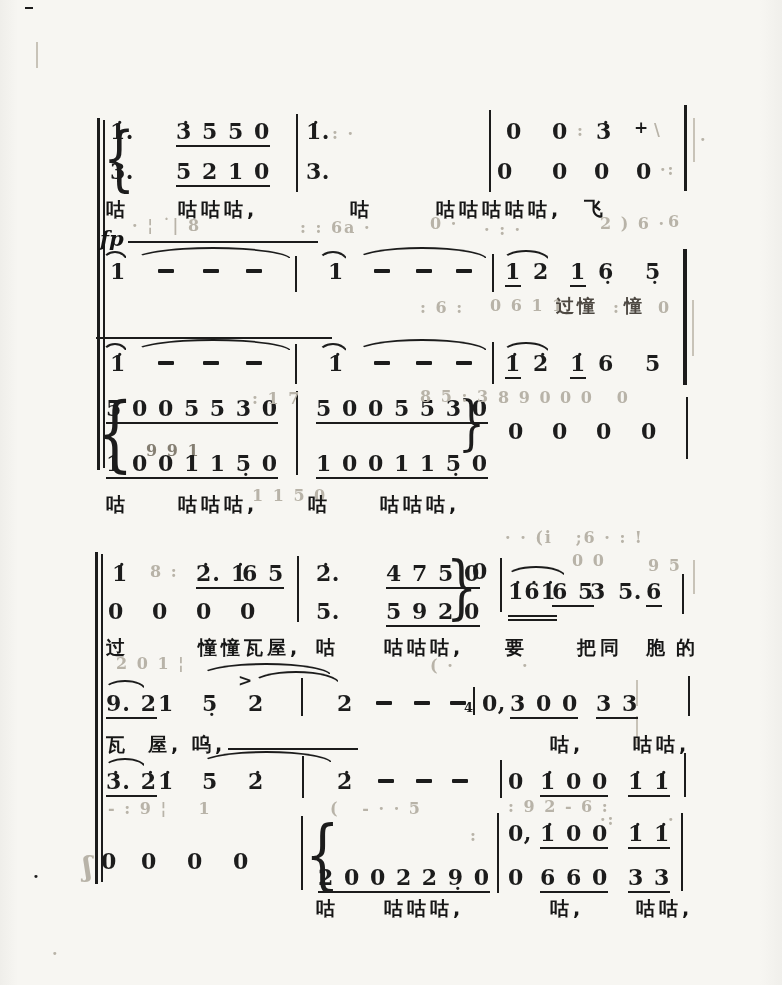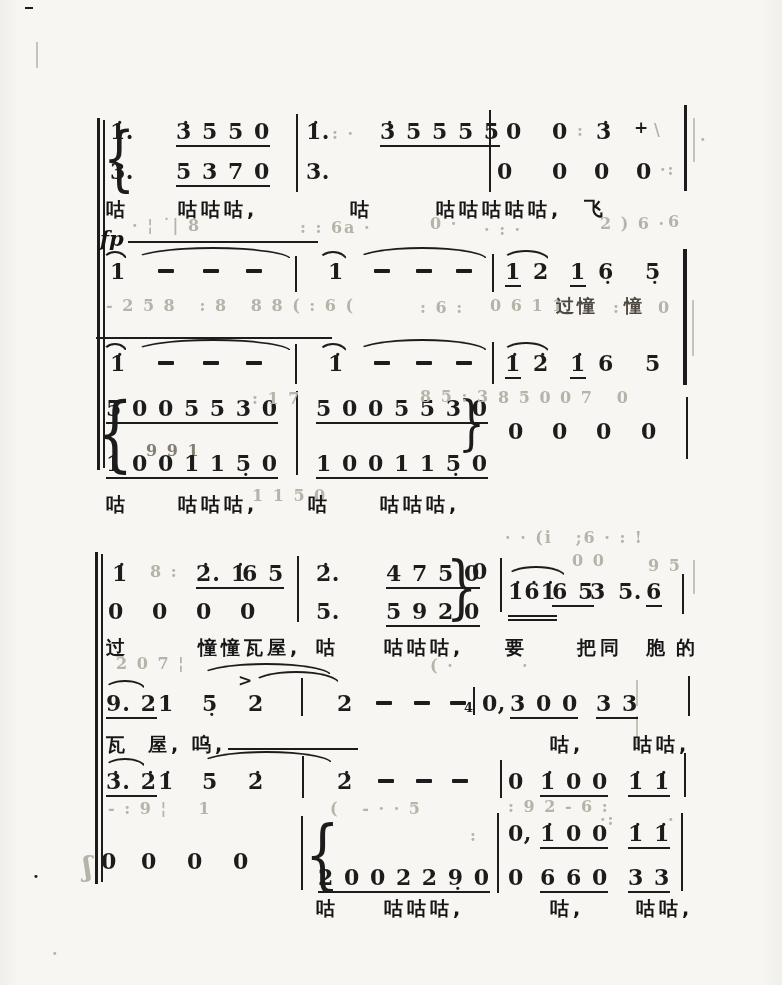--- a/index.html
+++ b/index.html
@@ -45,30 +45,29 @@
       <div class="it vl" style="left: 492px; top: 254px; width: 2px; height: 38px;"></div>
       <div class="it vl" style="left: 295px; top: 344px; width: 2px; height: 40px;"></div>
       <div class="it vl" style="left: 492px; top: 342px; width: 2px; height: 42px;"></div>
       <div class="it vl" style="left: 683px; top: 249px; width: 4px; height: 136px;"></div>
       <div class="it vl" style="left: 296px; top: 391px; width: 2px; height: 84px;"></div>
       <div class="it brace" style="left: 458px; top: 392px; font-size: 58.9px; line-height: 62px;">}</div>
       <div class="it vl" style="left: 686px; top: 397px; width: 2px; height: 62px;"></div>
       <div class="it note" style="left: 110px; top: 118px;">1̇.</div>
       <div class="it grp u1" style="left: 176px; top: 118px;">3̇ 5 5 0</div>
       <div class="it note" style="left: 306px; top: 118px;">1̇.</div>
-      <div class="it grp u1" style="left: 380px; top: 118px;">3̇ 5 5 5 5</div>
       <div class="it note" style="left: 506px; top: 118px;">0</div>
       <div class="it note" style="left: 552px; top: 118px;">0</div>
       <div class="it note" style="left: 596px; top: 118px;">3̇</div>
       <div class="it mark" style="left: 634px; top: 117px;">+</div>
       <div class="it ghost" style="left: 654px; top: 120px;">\</div>
       <div class="it ghost" style="left: 577px; top: 121px;">:</div>
       <div class="it ghost" style="left: 332px; top: 124px;">: ·</div>
       <div class="it note" style="left: 110px; top: 158px;">3.</div>
-      <div class="it grp u1" style="left: 176px; top: 158px;">5 3 7 0</div>
+      <div class="it grp u1" style="left: 176px; top: 158px;">5 2 1 0</div>
       <div class="it note" style="left: 306px; top: 158px;">3.</div>
       <div class="it note" style="left: 497px; top: 158px;">0</div>
       <div class="it note" style="left: 552px; top: 158px;">0</div>
       <div class="it note" style="left: 594px; top: 158px;">0</div>
       <div class="it note" style="left: 636px; top: 158px;">0</div>
       <div class="it ghost" style="left: 660px; top: 160px;">·:</div>
       <div class="it lyr" style="left: 106px; top: 197px;">咕</div>
       <div class="it lyr" style="left: 178px; top: 197px;">咕咕咕,</div>
       <div class="it lyr" style="left: 350px; top: 197px;">咕</div>
       <div class="it lyr" style="left: 424px; top: 197px; padding-left: 12px;">咕咕咕咕咕,</div>
@@ -92,21 +91,20 @@
       <div class="it note" style="left: 328px; top: 258px;">1</div>
       <div class="it dash" style="left: 374px; top: 269px;"></div>
       <div class="it dash" style="left: 416px; top: 269px;"></div>
       <div class="it dash" style="left: 456px; top: 269px;"></div>
       <div class="it arc" style="left: 502px; top: 250px; width: 48px; height: 11px;"></div>
       <div class="it note u1" style="left: 505px; top: 258px;">1</div>
       <div class="it note" style="left: 533px; top: 258px;">2</div>
       <div class="it note u1" style="left: 570px; top: 258px;">1</div>
       <div class="it note" style="left: 598px; top: 258px;">6̣</div>
       <div class="it note" style="left: 645px; top: 258px;">5̣</div>
-      <div class="it ghost" style="left: 106px; top: 296px;">- 2 5 8   : 8   8 8 ( : 6 (</div>
       <div class="it ghost" style="left: 420px; top: 298px;">: 6 :</div>
       <div class="it ghost" style="left: 490px; top: 296px;">0 6 1 1</div>
       <div class="it glyr" style="left: 556px; top: 294px;">过憧</div>
       <div class="it ghost" style="left: 613px; top: 298px;">:</div>
       <div class="it glyr" style="left: 624px; top: 294px;">憧</div>
       <div class="it ghost" style="left: 658px; top: 298px;">0</div>
       <div class="it hl" style="left: 96px; top: 337px; width: 236px;"></div>
       <div class="it arc" style="left: 102px; top: 343px; width: 26px; height: 11px;"></div>
       <div class="it arc" style="left: 134px; top: 339px; width: 158px; height: 13px;"></div>
       <div class="it arc" style="left: 318px; top: 343px; width: 30px; height: 11px;"></div>
@@ -122,21 +120,21 @@
       <div class="it arc" style="left: 502px; top: 342px; width: 48px; height: 11px;"></div>
       <div class="it note u1" style="left: 505px; top: 350px;">1̇</div>
       <div class="it note" style="left: 533px; top: 350px;">2̇</div>
       <div class="it note u1" style="left: 570px; top: 350px;">1̇</div>
       <div class="it note" style="left: 598px; top: 350px;">6</div>
       <div class="it note" style="left: 645px; top: 350px;">5</div>
       <div class="it grp u1" style="left: 106px; top: 395px;">5 0 0 5 5 3 0</div>
       <div class="it ghost" style="left: 252px; top: 389px;">: 1 7</div>
       <div class="it grp u1" style="left: 316px; top: 395px;">5 0 0 5 5 3 0</div>
       <div class="it ghost" style="left: 420px; top: 387px;">8 5 : 3</div>
-      <div class="it ghost" style="left: 498px; top: 388px;">8 5 0 0 7   0</div>
+      <div class="it ghost" style="left: 498px; top: 388px;">8 9 0 0 0   0</div>
       <div class="it note" style="left: 508px; top: 418px;">0</div>
       <div class="it note" style="left: 552px; top: 418px;">0</div>
       <div class="it note" style="left: 596px; top: 418px;">0</div>
       <div class="it note" style="left: 641px; top: 418px;">0</div>
       <div class="it ghost d1" style="left: 146px; top: 441px;">9 9 1</div>
       <div class="it grp u1" style="left: 106px; top: 450px;">1 0 0 1 1 5̣ 0</div>
       <div class="it ghost" style="left: 252px; top: 444px; margin-top: 42px;">1 1 5 0</div>
       <div class="it grp u1" style="left: 316px; top: 450px;">1 0 0 1 1 5̣ 0</div>
       <div class="it lyr" style="left: 106px; top: 492px;">咕</div>
       <div class="it lyr" style="left: 178px; top: 492px;">咕咕咕,</div>
@@ -185,21 +183,21 @@
       <div class="it note" style="left: 316px; top: 598px;">5.</div>
       <div class="it grp u1" style="left: 386px; top: 598px;">5 9 2 0</div>
       <div class="it lyr" style="left: 106px; top: 635px;">过</div>
       <div class="it lyr" style="left: 198px; top: 635px;">憧憧瓦屋,</div>
       <div class="it lyr" style="left: 316px; top: 635px;">咕</div>
       <div class="it lyr" style="left: 384px; top: 635px;">咕咕咕,</div>
       <div class="it lyr" style="left: 505px; top: 635px;">要</div>
       <div class="it lyr" style="left: 577px; top: 635px;">把同</div>
       <div class="it lyr" style="left: 646px; top: 635px;">胞</div>
       <div class="it lyr" style="left: 676px; top: 635px;">的</div>
-      <div class="it ghost" style="left: 116px; top: 654px;">2 0 7 ¦</div>
+      <div class="it ghost" style="left: 116px; top: 654px;">2 0 1 ¦</div>
       <div class="it ghost" style="left: 430px; top: 656px;">( ·</div>
       <div class="it ghost" style="left: 522px; top: 656px;">·</div>
       <div class="it arc" style="left: 104px; top: 680px; width: 42px; height: 10px;"></div>
       <div class="it arc" style="left: 200px; top: 663px; width: 132px; height: 13px;"></div>
       <div class="it mark" style="left: 238px; top: 670px;">&gt;</div>
       <div class="it arc" style="left: 252px; top: 671px; width: 88px; height: 13px;"></div>
       <div class="it grp u1" style="left: 106px; top: 690px;">9. 2</div>
       <div class="it note" style="left: 158px; top: 690px;">1</div>
       <div class="it note" style="left: 202px; top: 690px;">5̣</div>
       <div class="it note" style="left: 248px; top: 690px;">2</div>

